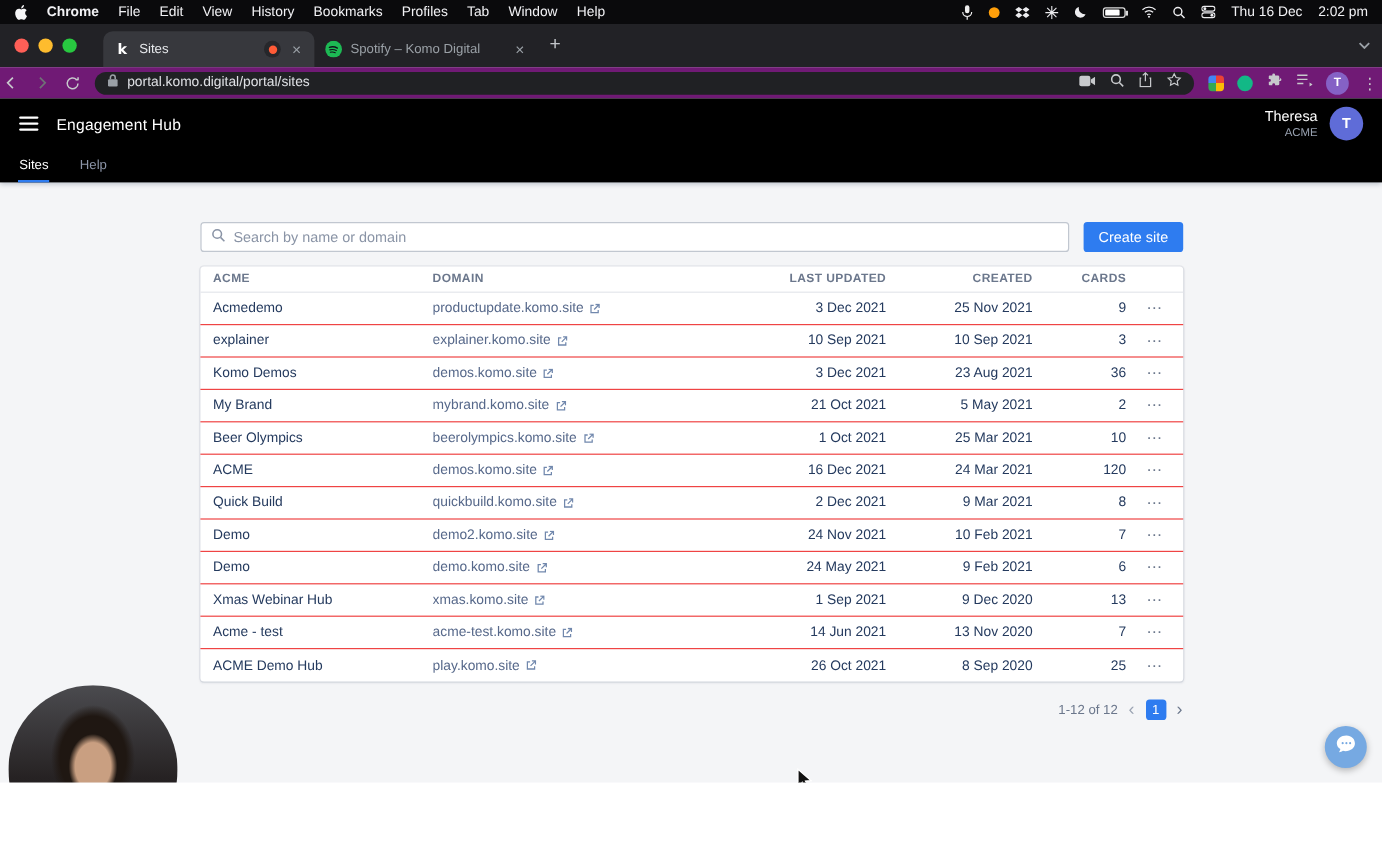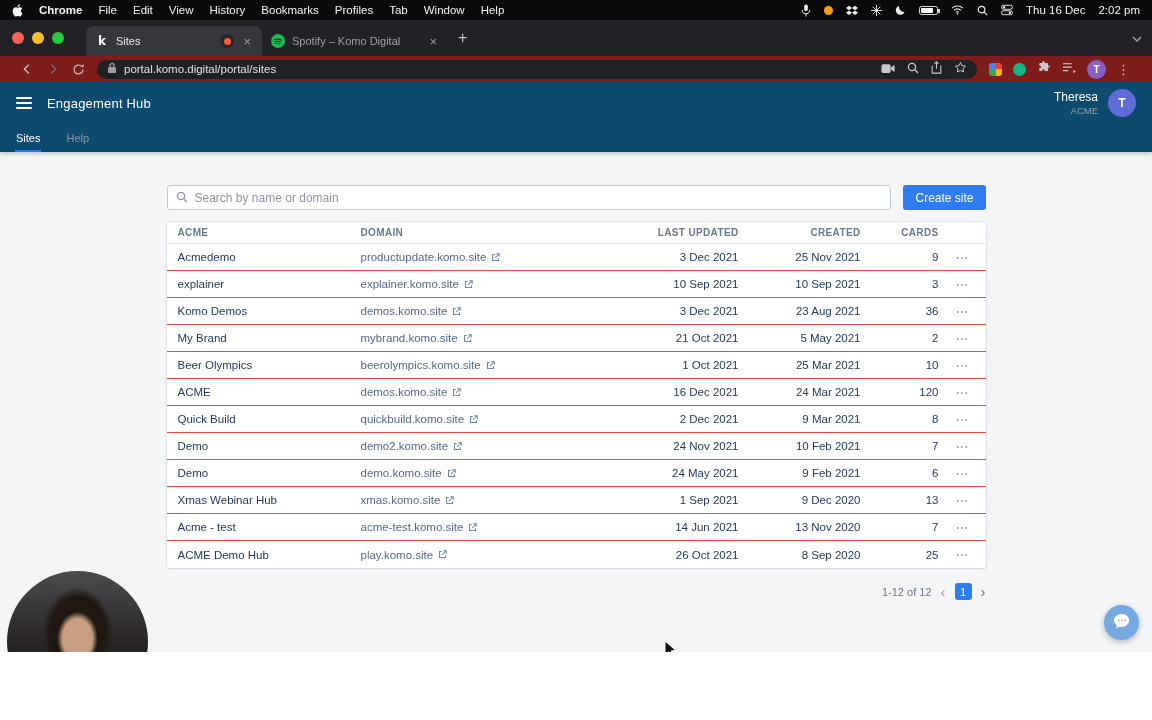--- a/index.html
+++ b/index.html
@@ -32,37 +32,37 @@
   .tab-label { flex:1; white-space:nowrap; overflow:hidden; }
   .tab-close { background:none; border:none; color:#9aa0a6; font-size:13px; line-height:1; cursor:pointer; padding:0 2px; }
   .tab-rec { width:14px; height:14px; border-radius:50%; background:#26272b; display:grid; place-items:center; }
   .tab-rec i { width:7px; height:7px; border-radius:50%; background:#ff5b37; }
   .favicon { display:inline-flex; align-items:center; justify-content:center; width:14px; height:14px; }
   .favicon.komo { color:#fff; font-weight:800; font-size:12px; font-family:"DejaVu Sans",sans-serif; }
   .new-tab { margin-left:10px; align-self:center; background:none; border:none; color:#c2c5c9; font-size:16px; cursor:pointer; }
   .tab-search { position:absolute; right:10px; bottom:10px; cursor:pointer; }
 
   
-  .toolbar { position:absolute; top:56px; left:0; right:0; height:26px; background:#7f1d1d;
-    display:flex; align-items:center; padding:0 20px; gap:12px; }
+  .toolbar { position:absolute; top:56px; left:0; right:0; height:26px; background:#701a75;
+    display:flex; align-items:center; padding:0 2px; gap:12px; }
   .nav-btn { display:inline-flex; cursor:pointer; }
   .omnibox { flex:1; height:19px; background:#202124; border-radius:10px; display:flex; align-items:center;
     gap:7px; padding:0 10px; }
   .url { font-size:11.5px; color:#dfe1e5; white-space:nowrap; }
   .omni-right { margin-left:auto; display:flex; gap:12px; align-items:center; }
   .ext-area { display:flex; gap:11px; align-items:center; margin-right:2px; }
   .ext-colorful { width:13px; height:13px; border-radius:3px;
     background:conic-gradient(#ea4335 0 25%, #fbbc05 0 50%, #34a853 0 75%, #4285f4 0 100%); display:inline-block; }
   .ext-green { width:13px; height:13px; border-radius:50%; background:#12b886; display:inline-block; }
   .chrome-avatar { width:19px; height:19px; border-radius:50%; background:#8561c5; color:#fff;
     font-size:10px; font-weight:700; display:grid; place-items:center; cursor:pointer; }
   .kebab { color:#c7c9cc; font-size:13px; cursor:pointer; }
 
   
-  .app-header { position:absolute; top:82px; left:0; right:0; height:70px; background:#0c4a6e; color:#fff;
+  .app-header { position:absolute; top:82px; left:0; right:0; height:70px; background:#000000; color:#fff;
     box-shadow:0 2px 4px rgba(23,43,77,.25); z-index:2; }
   .ah-top { display:flex; align-items:center; height:42px; padding:0 16px; }
   .hamburger { width:16px; display:flex; flex-direction:column; gap:3.5px; margin-right:15px; cursor:pointer; }
   .hamburger i { height:1.6px; background:#fff; border-radius:1px; display:block; }
   .ah-title { font-size:13px; font-weight:400; letter-spacing:.2px; }
   .ah-user { margin-left:auto; display:flex; align-items:center; gap:10px; }
   .ah-user-text { text-align:right; line-height:1.25; }
   .ah-user-name { font-size:12px; color:#fff; }
   .ah-user-org { font-size:9.5px; color:#97a0af; }
   .ah-avatar { width:28px; height:28px; border-radius:50%; background:#5f6cd8; color:#fff; font-size:12px;

